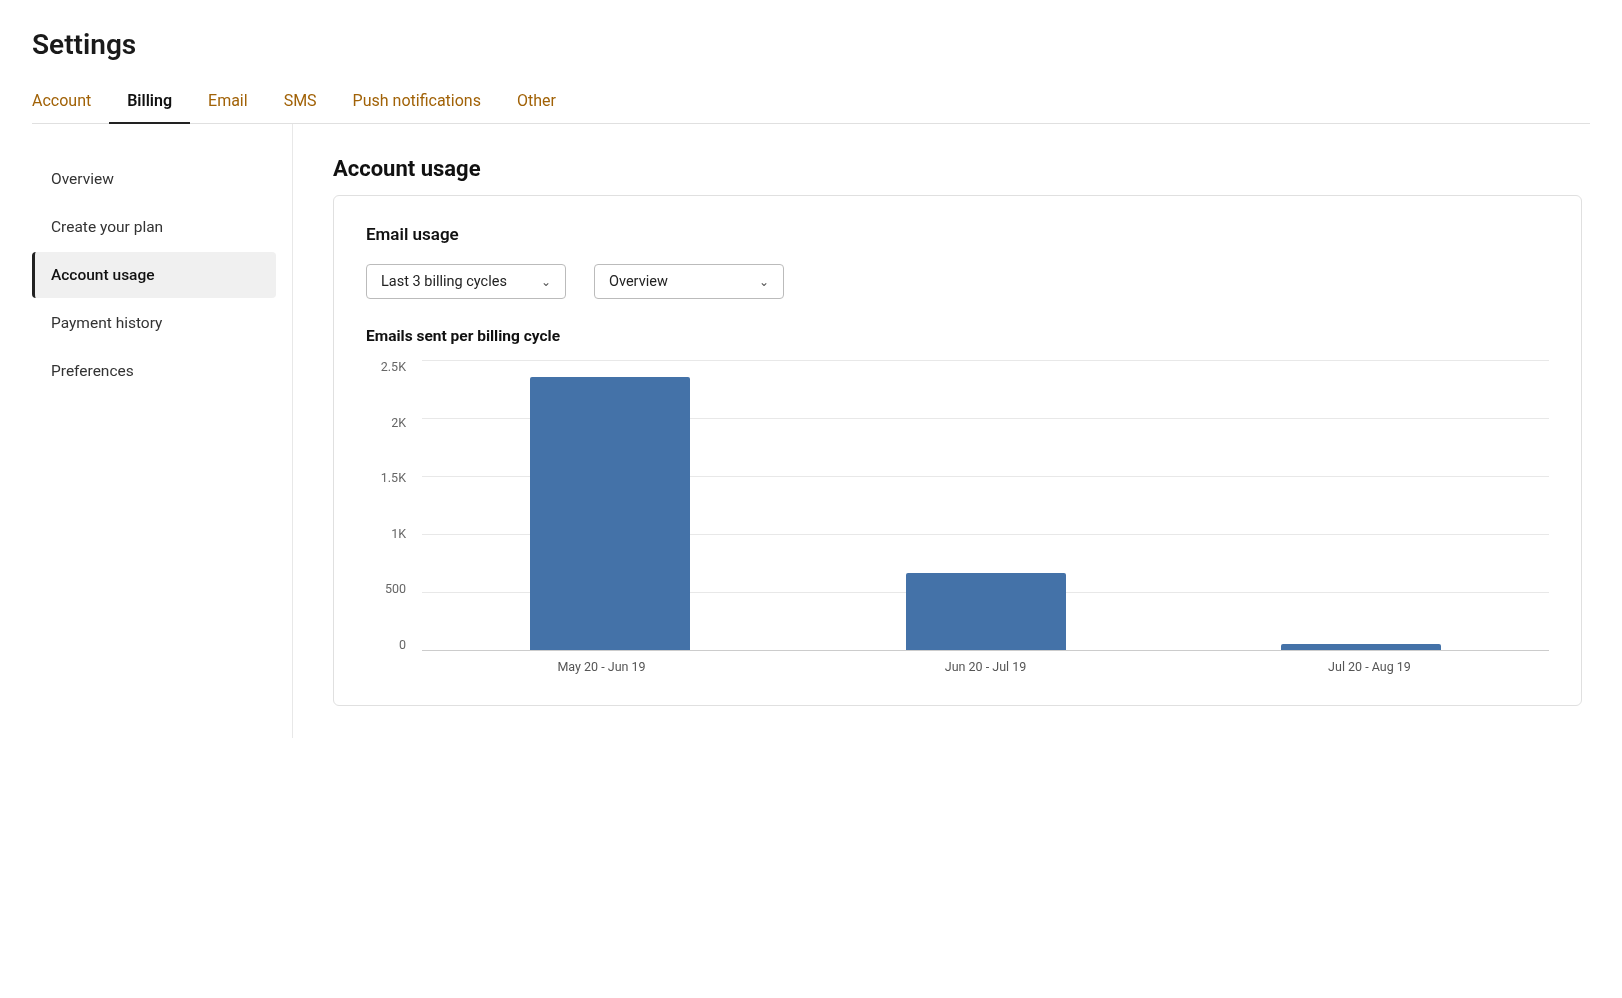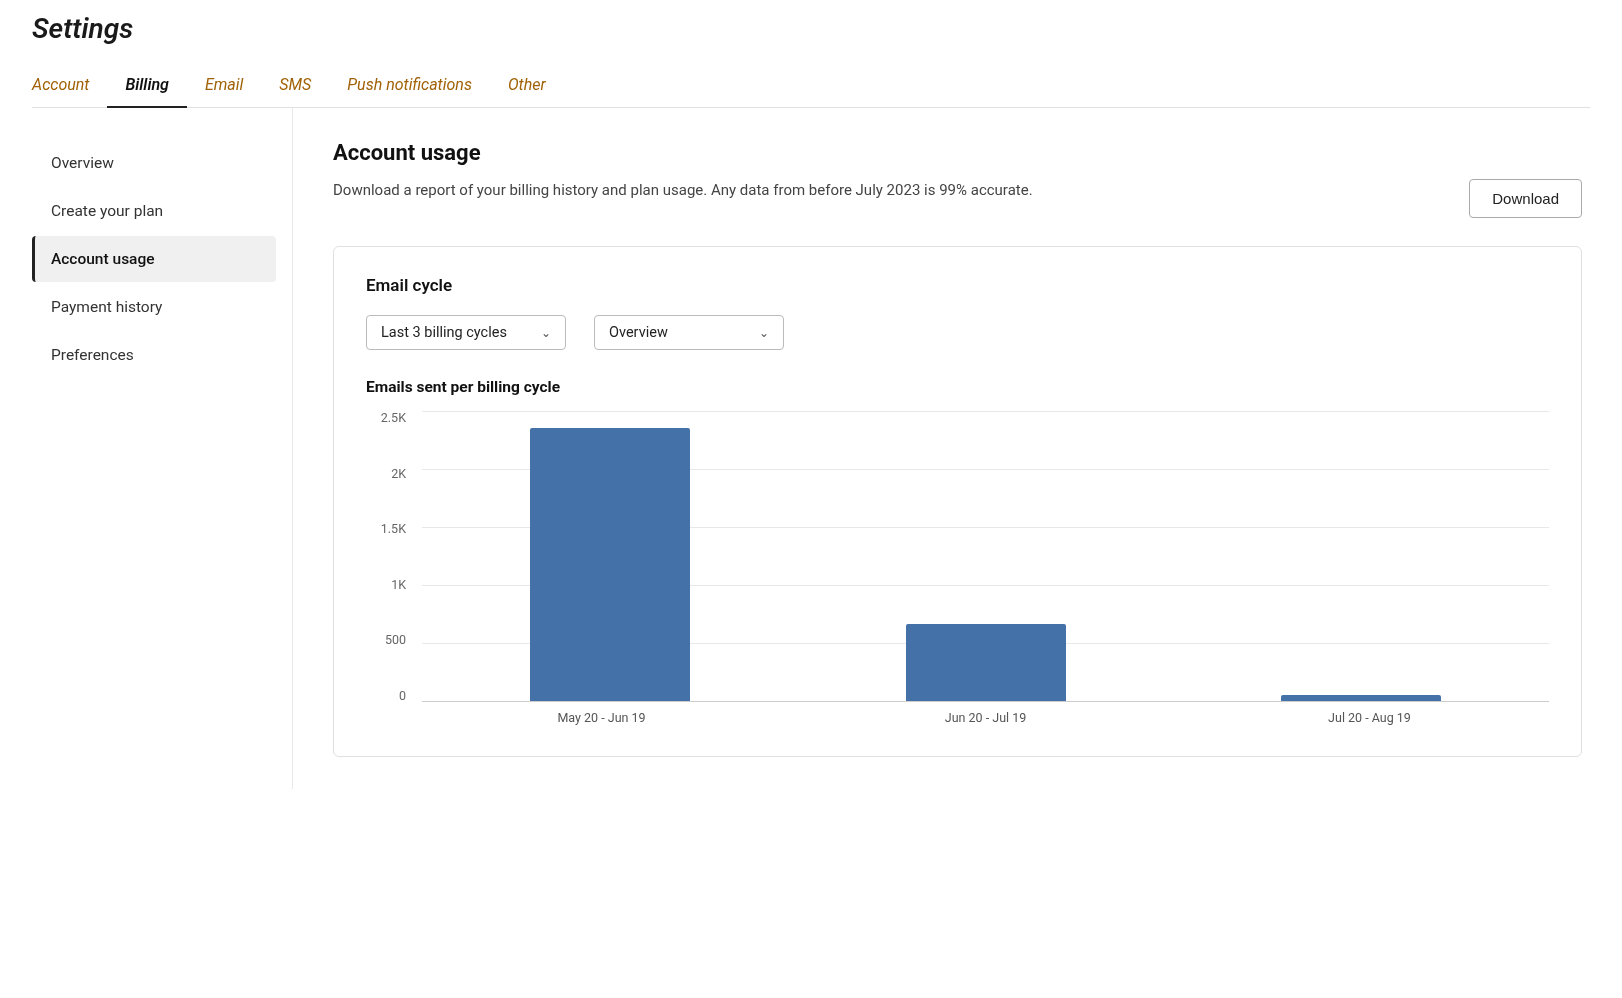--- a/index.html
+++ b/index.html
@@ -3,22 +3,21 @@
   <meta charset="utf-8">
   <style>
     * { box-sizing: border-box; margin: 0; padding: 0; }
     body {
       font-family: -apple-system, BlinkMacSystemFont, 'Segoe UI', Roboto, sans-serif;
       background: #fff;
       color: #222;
       font-size: 16px;
     }
     .page-header {
-      padding: 12px 32px 0 32px;
-      font-style: italic;
+      padding: 28px 32px 0 32px;
     }
     .page-title {
       font-size: 28px;
       font-weight: 600;
       margin-bottom: 20px;
       color: #1a1a1a;
     }
     .top-nav {
       display: flex;
       gap: 0;
@@ -249,26 +248,22 @@
   <aside class="sidebar">
 
   <div class="sidebar-item">Overview</div>
       <div class="sidebar-item">Create your plan</div>
       <div class="sidebar-item active">Account usage</div>
       <div class="sidebar-item">Payment history</div>
       <div class="sidebar-item">Preferences</div>
     </aside>
   <main class="main-content">
     <h2 class="section-title">Account usage</h2>
-    <div class="description-row">
-      <p class="description-text">Download a report of your billing history and plan usage. Any data from before July 2023 is 99% accurate.</p>
-      <button class="download-btn">Download</button>
-    </div>
     <div class="chart-card">
-      <div class="chart-card-title">Email cycle</div>
+      <div class="chart-card-title">Email usage</div>
       <div class="filters-row">
         <div class="filter-select">
           <span>Last 3 billing cycles</span>
           <span class="chevron-icon">⌄</span>
         </div>
         <div class="filter-select filter-select-2">
           <span>Overview</span>
           <span class="chevron-icon">⌄</span>
         </div>
       </div>

